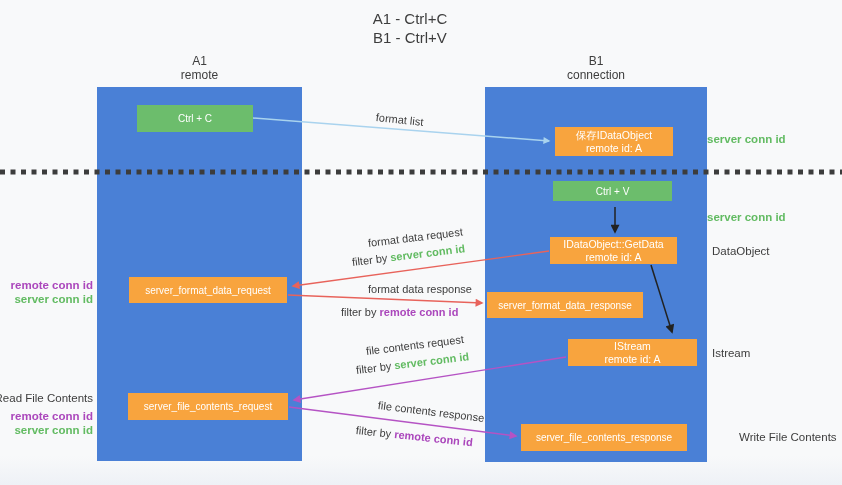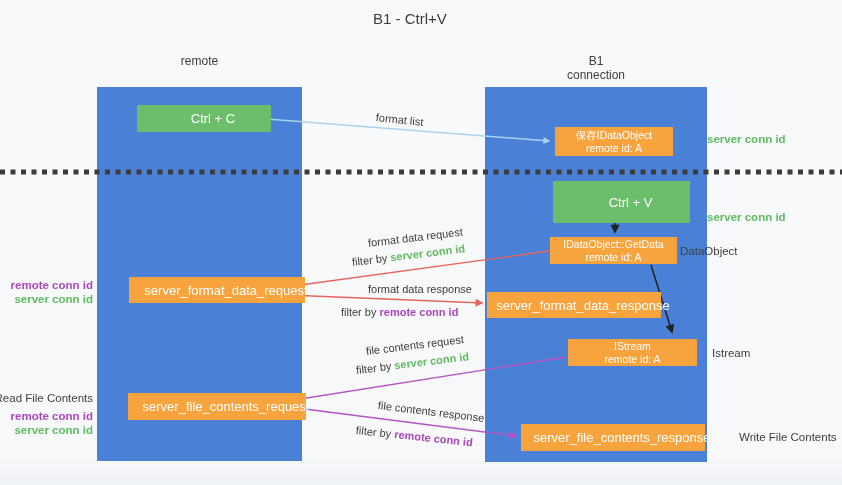--- a/index.html
+++ b/index.html
@@ -13,42 +13,44 @@
          font-size:15px;line-height:19px;color:#3d3d3d;}
   .col-header{position:absolute;text-align:center;font-size:12px;line-height:13.5px;color:#3d3d3d;}
   .column{position:absolute;background:#4a80d6;z-index:0;}
   .overlay{position:absolute;left:0;top:0;z-index:1;pointer-events:none;}
   .node{position:absolute;z-index:2;display:flex;flex-direction:column;align-items:center;
         justify-content:center;color:#fff;text-align:center;}
   .node.green{background:#6cbd6c;font-size:11.5px;}
   .node.orange{background:#f8a43e;font-size:11px;}
   .node .l2{font-size:10.5px;line-height:13px;}
   .node .l1{font-size:10.5px;line-height:13px;text-align:center;}
-  .node.single{font-size:13px;padding-left:18px;}
+  .node.single{font-size:10px;}
   .lbl{position:absolute;z-index:2;font-size:11px;white-space:nowrap;color:#3d3d3d;}
   .rot-n7{transform:rotate(-7deg);transform-origin:left center;}
   .rot-p7{transform:rotate(7deg);transform-origin:left center;}
   .rot-p6{transform:rotate(6deg);transform-origin:left center;}
   .green-t{color:#62bb62;font-weight:bold;}
   .purple-t{color:#ab47bc;font-weight:bold;}
   .side{position:absolute;z-index:2;font-size:11.5px;white-space:nowrap;color:#3d3d3d;}
   .side.bold-green{color:#62bb62;font-weight:bold;}
   .left-block{position:absolute;z-index:2;text-align:right;font-size:11.5px;line-height:14px;
               font-weight:bold;white-space:nowrap;}
 </style>
 </head>
 <body>
 
 <div class="canvas">
 
   <div class="title">
+    <div>A1 - Ctrl+C</div>
     <div>B1 - Ctrl+V</div>
   </div>
 
   <div class="col-header" style="left:97px;top:55px;width:205px;">
+    <div>A1</div>
     <div>remote</div>
   </div>
   <div class="col-header" style="left:485px;top:55px;width:222px;">
     <div>B1</div>
     <div>connection</div>
   </div>
 
   <div class="column" style="left:97px;top:87px;width:205px;height:374px;"></div>
   <div class="column" style="left:485px;top:87px;width:222px;height:375px;"></div>
 
@@ -79,21 +81,21 @@
 
   <div class="node green single" style="left:137px;top:105px;width:116px;height:27px;">
     <span>Ctrl + C</span>
   </div>
 
   <div class="node orange" style="left:555px;top:127px;width:118px;height:29px;">
     <span class="l1">保存IDataObject</span>
     <span class="l2">remote id: A</span>
   </div>
 
-  <div class="node green single" style="left:553px;top:181px;width:119px;height:42px;">
+  <div class="node green single" style="left:553px;top:181px;width:119px;height:20px;">
     <span>Ctrl + V</span>
   </div>
 
   <div class="node orange" style="left:550px;top:237px;width:127px;height:27px;">
     <span class="l1">IDataObject::GetData</span>
     <span class="l2">remote id: A</span>
   </div>
 
   <div class="node orange single" style="left:129px;top:277px;width:158px;height:26px;">
     <span>server_format_data_request</span>
@@ -147,21 +149,21 @@
   <div class="lbl rot-p7" style="left:378px;top:399px;">
     <span>file contents response</span>
   </div>
   <div class="lbl rot-p6" style="left:356px;top:424px;">
     <span>filter by</span>
     <span class="purple-t">remote conn id</span>
   </div>
 
   <div class="side bold-green" style="left:707px;top:133px;">server conn id</div>
   <div class="side bold-green" style="left:707px;top:211px;">server conn id</div>
-  <div class="side" style="left:680px;top:245px;">DataObject</div>
+  <div class="side" style="left:712px;top:245px;">DataObject</div>
   <div class="side" style="left:712px;top:347px;">Istream</div>
   <div class="side" style="left:739px;top:431px;">Write File Contents</div>
 
   <div class="left-block" style="right:749px;top:278px;">
     <div class="purple-t">remote conn id</div>
     <div class="green-t">server conn id</div>
   </div>
   <div class="side" style="right:749px;top:392px;font-weight:normal;">Read File Contents</div>
   <div class="left-block" style="right:749px;top:409px;">
     <div class="purple-t">remote conn id</div>

